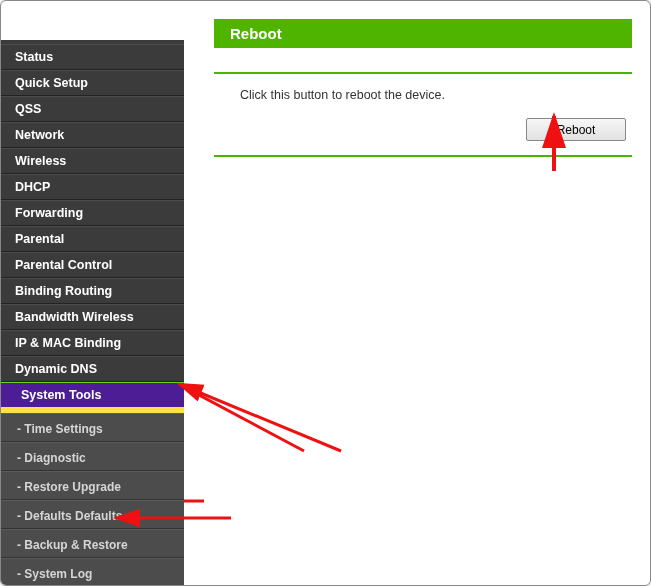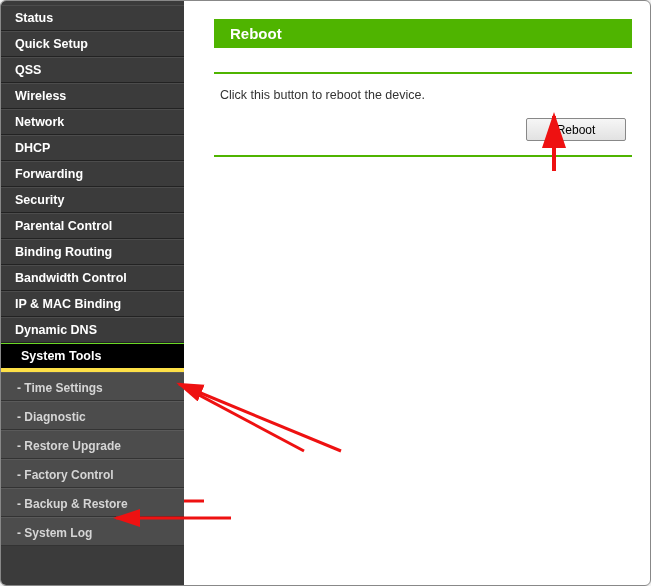--- a/index.html
+++ b/index.html
@@ -15,37 +15,38 @@
   box-shadow: 0 0 4px rgba(0,0,0,0.25);
   overflow: hidden;
   display: flex;
   position: relative;
 }
 .sidebar {
   width: 183px;
   background: #3b3b3b;
   overflow-y: auto;
   padding-top: 4px;
+  margin-top: 39px;
 }
 .nav-item {
   display: block;
   padding: 5px 10px 5px 14px;
   color: #fff;
   font-size: 12.5px;
   font-weight: bold;
   border-bottom: 1px solid #222;
   border-top: 1px solid #4c4c4c;
   cursor: pointer;
   background: #3b3b3b;
 }
 .nav-item.active {
-  background: #000000;
+  background: #4c1d95;
   color: #fff;
   border-top: 1px solid #6cd826;
-  border-bottom: 4px solid #fde047;
+  border-bottom: 6px solid #fde047;
   padding-left: 20px;
 }
 .nav-sub {
   display: block;
   padding: 8px 10px 5px 16px;
   color: #d5d5d5;
   font-size: 12px;
   font-weight: bold;
   border-bottom: 1px solid #333;
   border-top: 1px solid #5a5a5a;
@@ -69,20 +70,21 @@
 }
 .sep {
   border: none;
   border-top: 2px solid #4fb400;
   margin: 0;
 }
 .desc {
   font-size: 12.5px;
   color: #333;
   padding: 14px 6px;
+  margin-left: 20px;
 }
 .btn-row {
   display: flex;
   justify-content: flex-end;
   padding: 2px 6px 14px;
 }
 .btn {
   width: 100px;
   height: 23px;
   font-size: 12px;
@@ -99,35 +101,35 @@
 </style>
 </head>
 <body>
 
 <div class="frame">
 
   <div class="sidebar" id="sidebar">
       <a class="nav-item">Status</a>
       <a class="nav-item">Quick Setup</a>
       <a class="nav-item">QSS</a>
+      <a class="nav-item">Network</a>
       <a class="nav-item">Wireless</a>
-      <a class="nav-item">Network</a>
       <a class="nav-item">DHCP</a>
       <a class="nav-item">Forwarding</a>
-      <a class="nav-item">Security</a>
+      <a class="nav-item">Parental</a>
       <a class="nav-item">Parental Control</a>
       <a class="nav-item">Binding Routing</a>
-      <a class="nav-item">Bandwidth Control</a>
+      <a class="nav-item">Bandwidth Wireless</a>
       <a class="nav-item">IP &amp; MAC Binding</a>
       <a class="nav-item">Dynamic DNS</a>
       <a class="nav-item active">System Tools</a>
       <a class="nav-sub">- Time Settings</a>
       <a class="nav-sub">- Diagnostic</a>
       <a class="nav-sub">- Restore Upgrade</a>
-      <a class="nav-sub">- Factory Control</a>
+      <a class="nav-sub">- Defaults Defaults</a>
       <a class="nav-sub">- Backup &amp; Restore</a>
       <a class="nav-sub">- System Log</a>
     </div>
 
   <div class="content">
     <div class="title-bar">Reboot</div>
     <hr class="sep">
     <div class="desc">Click this button to reboot the device.</div>
     <div class="btn-row">
       <button class="btn">Reboot</button>

